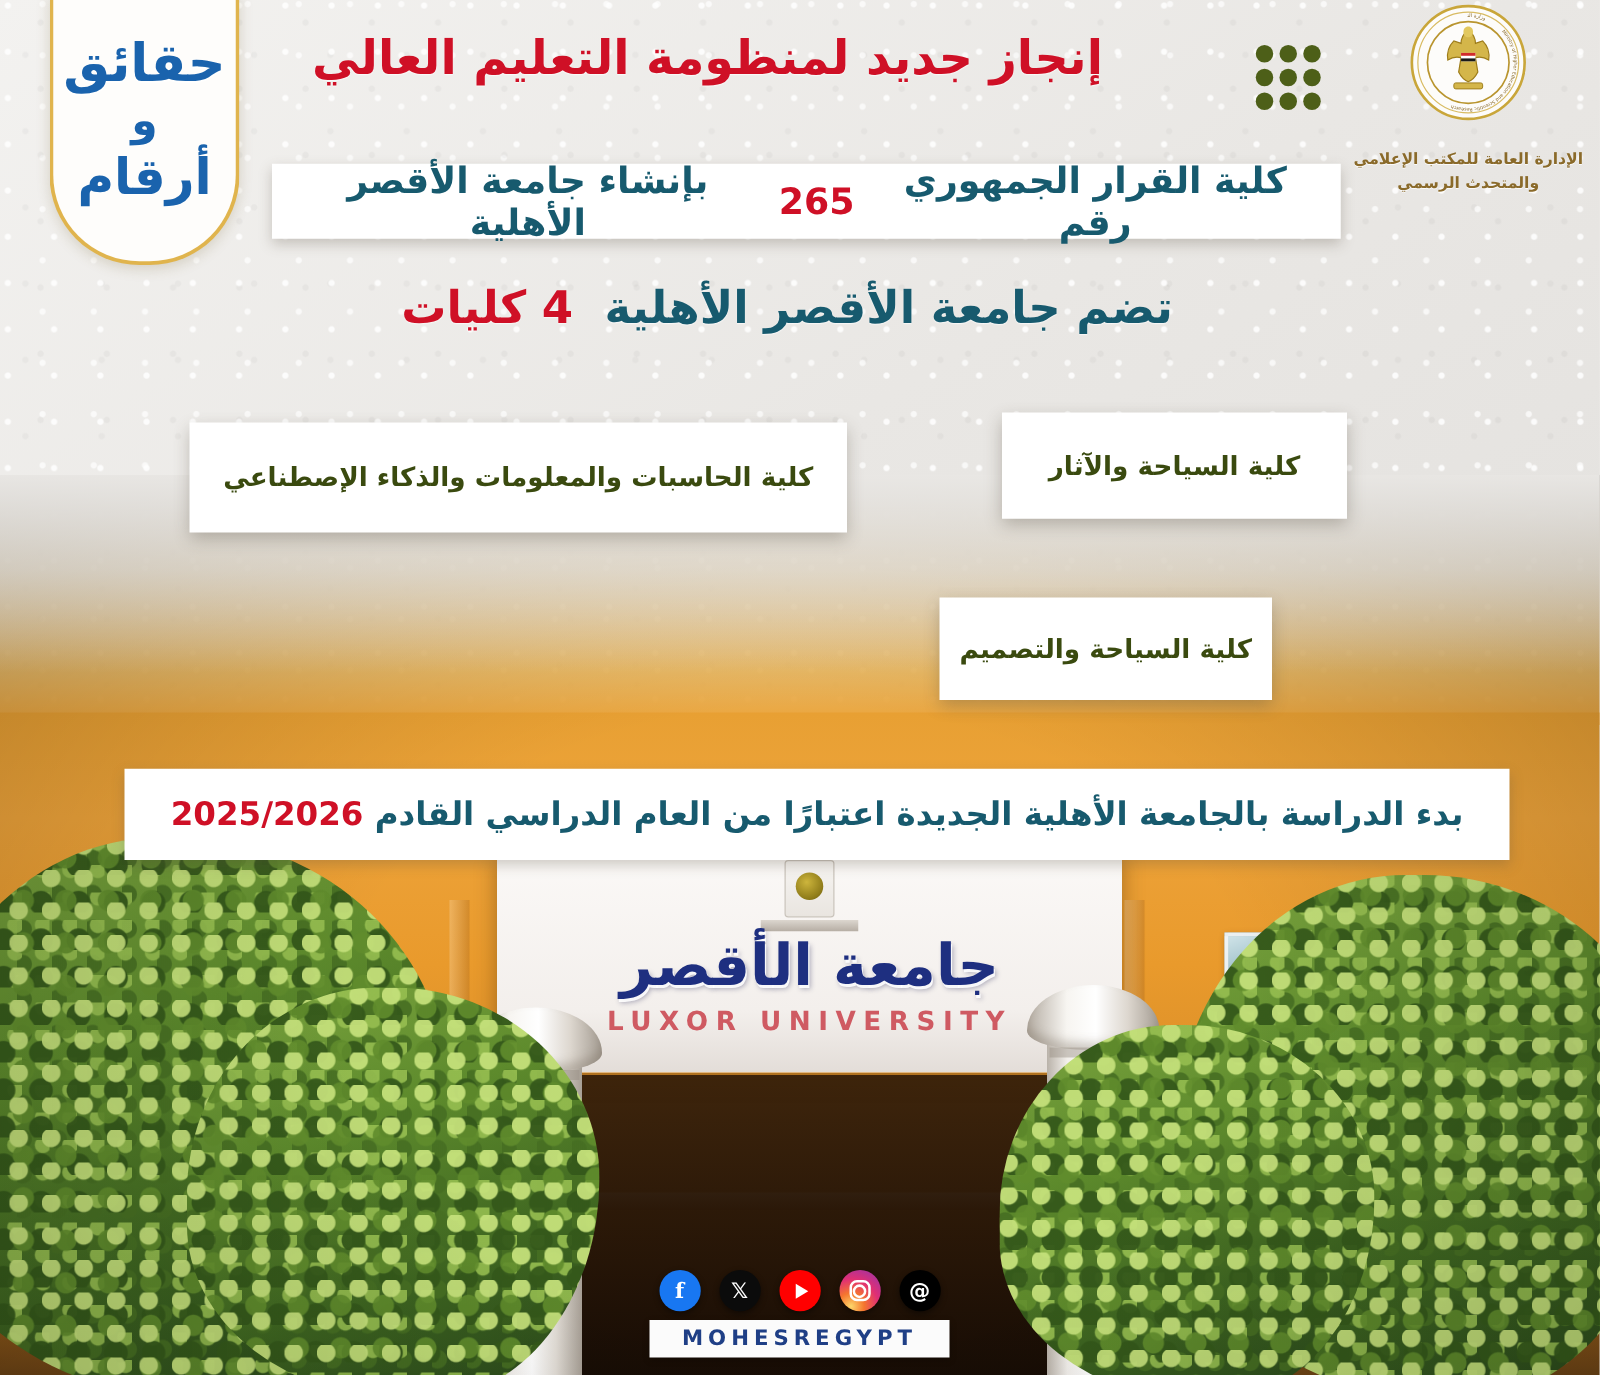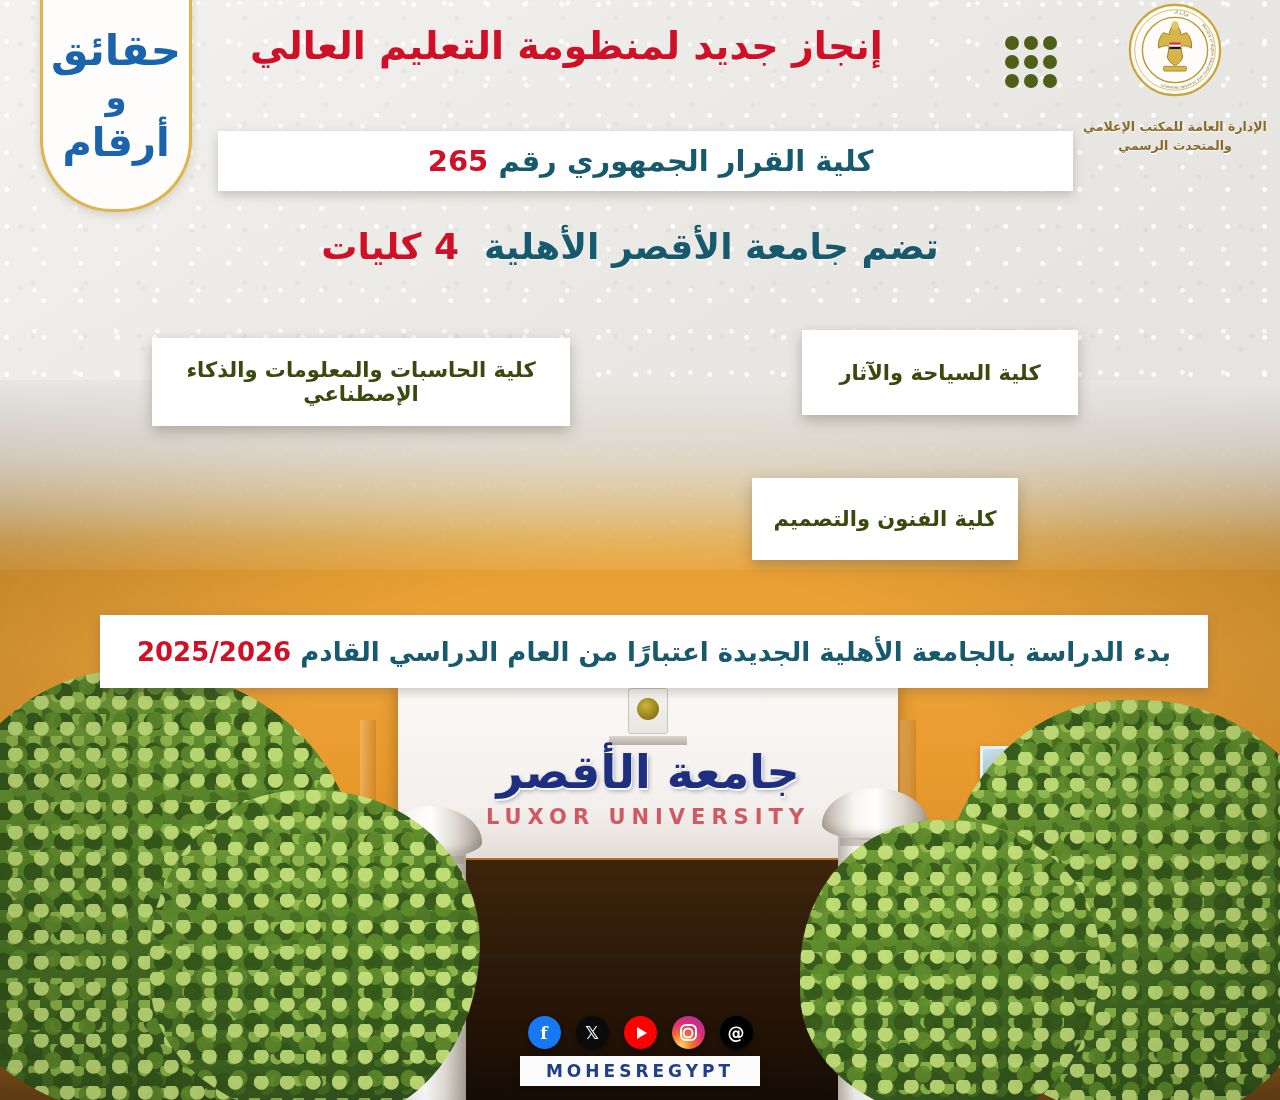--- a/index.html
+++ b/index.html
@@ -270,21 +270,21 @@
     box-shadow: 0 5px 13px rgba(80,70,55,.33);
     display: flex;
     align-items: center;
     justify-content: center;
     text-align: center;
     font-size: 21px;
     font-weight: 700;
     color: #3a4a0f;
     padding: 0 14px;
   }
-  .card-computing { left: 152px; top: 338px; width: 418px; height: 88px; }
+  .card-computing { left: 152px; top: 338px; width: 526px; height: 88px; }
   .card-tourism   { left: 802px; top: 330px; width: 276px; height: 85px; }
   .card-languages { left: 228px; top: 478px; width: 286px; height: 82px; }
   .card-arts      { left: 752px; top: 478px; width: 266px; height: 82px; }
 
   .banner-start {
     left: 100px; top: 615px;
     width: 1108px; height: 73px;
     font-size: 26px; font-weight: 700;
     color: #175a6e;
     padding: 0 18px;
@@ -466,35 +466,35 @@
         </text>
       </svg>
     </div>
     <div class="ministry-caption">
       <div>الإدارة العامة للمكتب الإعلامي</div>
       <div>والمتحدث الرسمي</div>
     </div>
   </div>
 
   <div class="banner banner-decree">
-    <span>كلية القرار الجمهوري رقم</span>&nbsp;<span class="num">265</span>&nbsp;
+    <span>كلية القرار الجمهوري رقم</span>&nbsp;<span class="num">265</span>&nbsp;<span>بإنشاء جامعة الأقصر الأهلية</span>
   </div>
 
   <div class="line-faculties">
     <span>تضم جامعة الأقصر الأهلية</span>&nbsp;&nbsp;<span class="count">4 كليات</span>
   </div>
 
   <div class="card card-computing">
     <span>كلية الحاسبات والمعلومات والذكاء الإصطناعي</span>
   </div>
   <div class="card card-tourism">
     <span>كلية السياحة والآثار</span>
   </div>
   <div class="card card-arts">
-    <span>كلية الفنون والتصميم</span>
+    <span>كلية السياحة والتصميم</span>
   </div>
 
   <div class="banner banner-start">
     <span>بدء الدراسة بالجامعة الأهلية الجديدة اعتبارًا من العام الدراسي القادم</span>&nbsp;<span class="year">2025/2026</span>
   </div>
 
   <div class="footer">
     <div class="social">
       <div class="s-icon s-facebook">
         <span>f</span>

